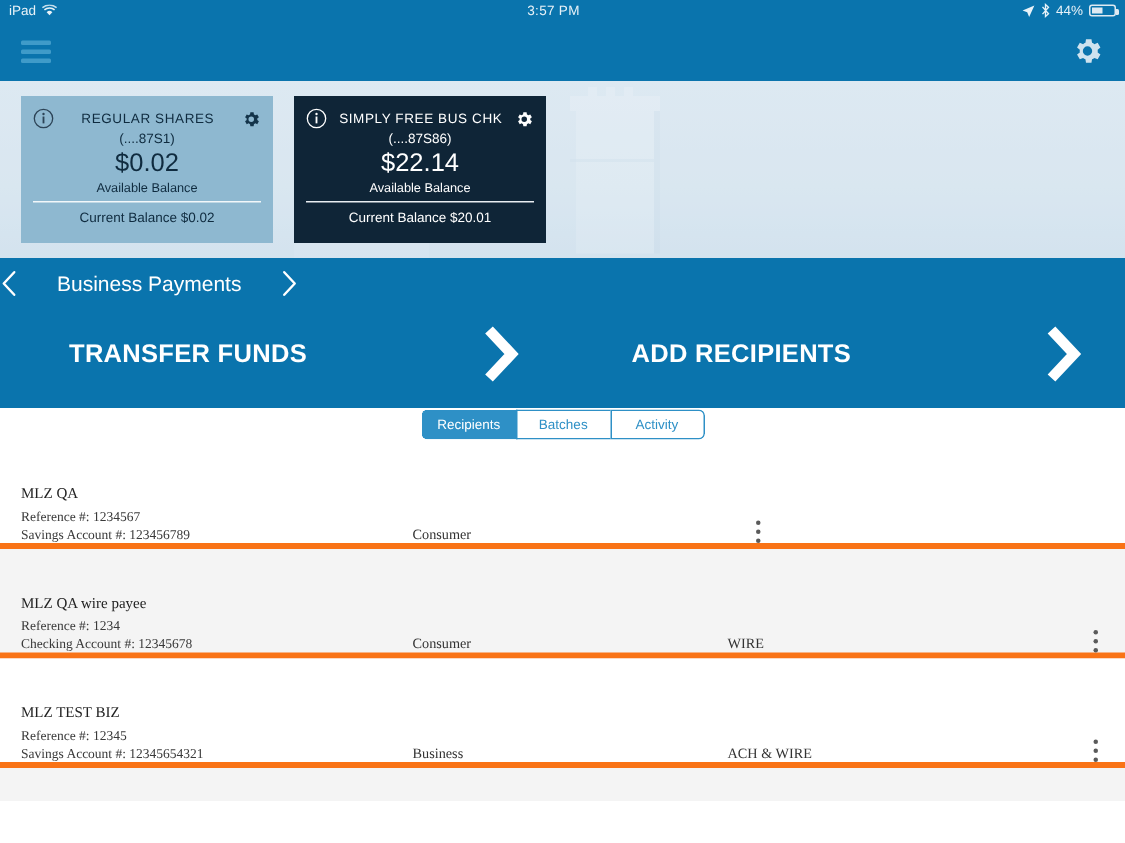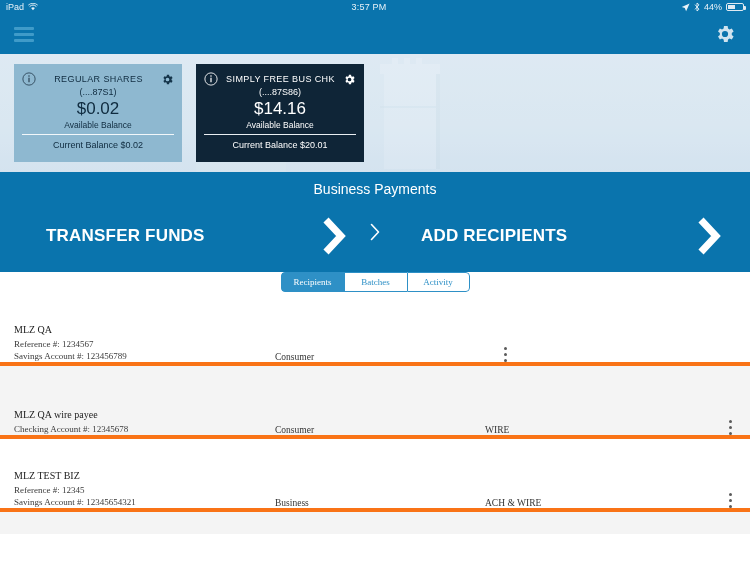--- a/index.html
+++ b/index.html
@@ -79,40 +79,40 @@
   .card-amt { font-size: 17px; margin-top: 2px; font-weight: 400; }
   .card-avail { font-size: 8.5px; margin-top: 1px; }
   .card-rule { width: 152px; height: 1px; margin: 4px 0 0 0; }
   .card.light .card-rule { background: #f2f7fa; }
   .card.dark  .card-rule { background: #e9eef2; }
   .card-cur { font-size: 9px; margin-top: 5px; }
 
   
   .bluepanel { background: #0a74ad; padding-bottom: 6px; }
   .bp-title {
-    height: 34px; display: flex; align-items: center; justify-content: center; gap: 26px;
-    color: #ffffff; font-size: 14px; flex-direction: column;
+    height: 34px; display: flex; align-items: center; gap: 26px;
+    color: #ffffff; font-size: 14px;
   }
   .bp-arrow { cursor: pointer; line-height: 0; }
   .bp-actions {
     height: 60px; display: flex; align-items: center;
   }
   .action {
     flex: 1; display: flex; align-items: center; justify-content: space-between;
     padding: 0 26px 0 46px; cursor: pointer;
   }
   .action-label {
     color: #ffffff; font-size: 17px; font-weight: bold; letter-spacing: .2px;
   }
   .chev-big { line-height: 0; }
 
   
   .tabzone {
     background: #ffffff; height: 21px;
-    display: flex; align-items: flex-start; justify-content: center; font-family: Liberation Serif, serif;
+    display: flex; align-items: flex-end; justify-content: center;
   }
   .segmented { display: flex; border-radius: 4px; overflow: hidden; }
   .seg {
     font-size: 9px; padding: 4px 0; width: 63px; text-align: center;
     border: 1px solid #2e90c6; border-right: none; color: #2e90c6;
     background: #ffffff; cursor: pointer;
   }
   .seg:first-child { border-radius: 4px 0 0 4px; }
   .seg:last-child  { border-right: 1px solid #2e90c6; border-radius: 0 4px 4px 0; }
   .seg.active { background: #2e90c6; color: #ffffff; }
@@ -241,21 +241,21 @@
           </svg>
         </span>
         <span class="card-title">SIMPLY FREE BUS CHK</span>
         <span class="card-gear">
           <svg width="13" height="13" viewBox="0 0 24 24">
             <path fill="#ffffff" d="M19.4 13a7.8 7.8 0 0 0 0-2l2-1.6-2-3.4-2.4 1a7.6 7.6 0 0 0-1.7-1l-.4-2.6h-4l-.4 2.6c-.6.2-1.2.6-1.7 1l-2.4-1-2 3.4 2 1.6a7.8 7.8 0 0 0 0 2l-2 1.6 2 3.4 2.4-1c.5.4 1.1.8 1.7 1l.4 2.6h4l.4-2.6c.6-.2 1.2-.6 1.7-1l2.4 1 2-3.4-2-1.6zM12 15.4A3.4 3.4 0 1 1 12 8.6a3.4 3.4 0 0 1 0 6.8z"></path>
           </svg>
         </span>
       </div>
       <div class="card-mask">(....87S86)</div>
-      <div class="card-amt">$14.16</div>
+      <div class="card-amt">$22.14</div>
       <div class="card-avail">Available Balance</div>
       <div class="card-rule"></div>
       <div class="card-cur">Current Balance $20.01</div>
     </div>
   </div>
 
   <div class="bluepanel">
     <div class="bp-title">
       <span class="bp-arrow">
         <svg width="12" height="18" viewBox="0 0 12 18">
@@ -311,20 +311,21 @@
           <i></i>
           <i></i>
           <i></i>
         </span>
     </div>
   </div>
 
   <div class="row odd">
     <div class="col-name">
       <div class="row-name-main">MLZ QA wire payee</div>
+      <div class="row-sub">Reference #: 1234</div>
       <div class="row-sub">Checking Account #: 12345678</div>
     </div>
     <div class="col-type">Consumer</div>
     <div class="col-method">WIRE</div>
     <div class="col-menu">
       <span class="kebab">
           <i></i>
           <i></i>
           <i></i>
         </span>

